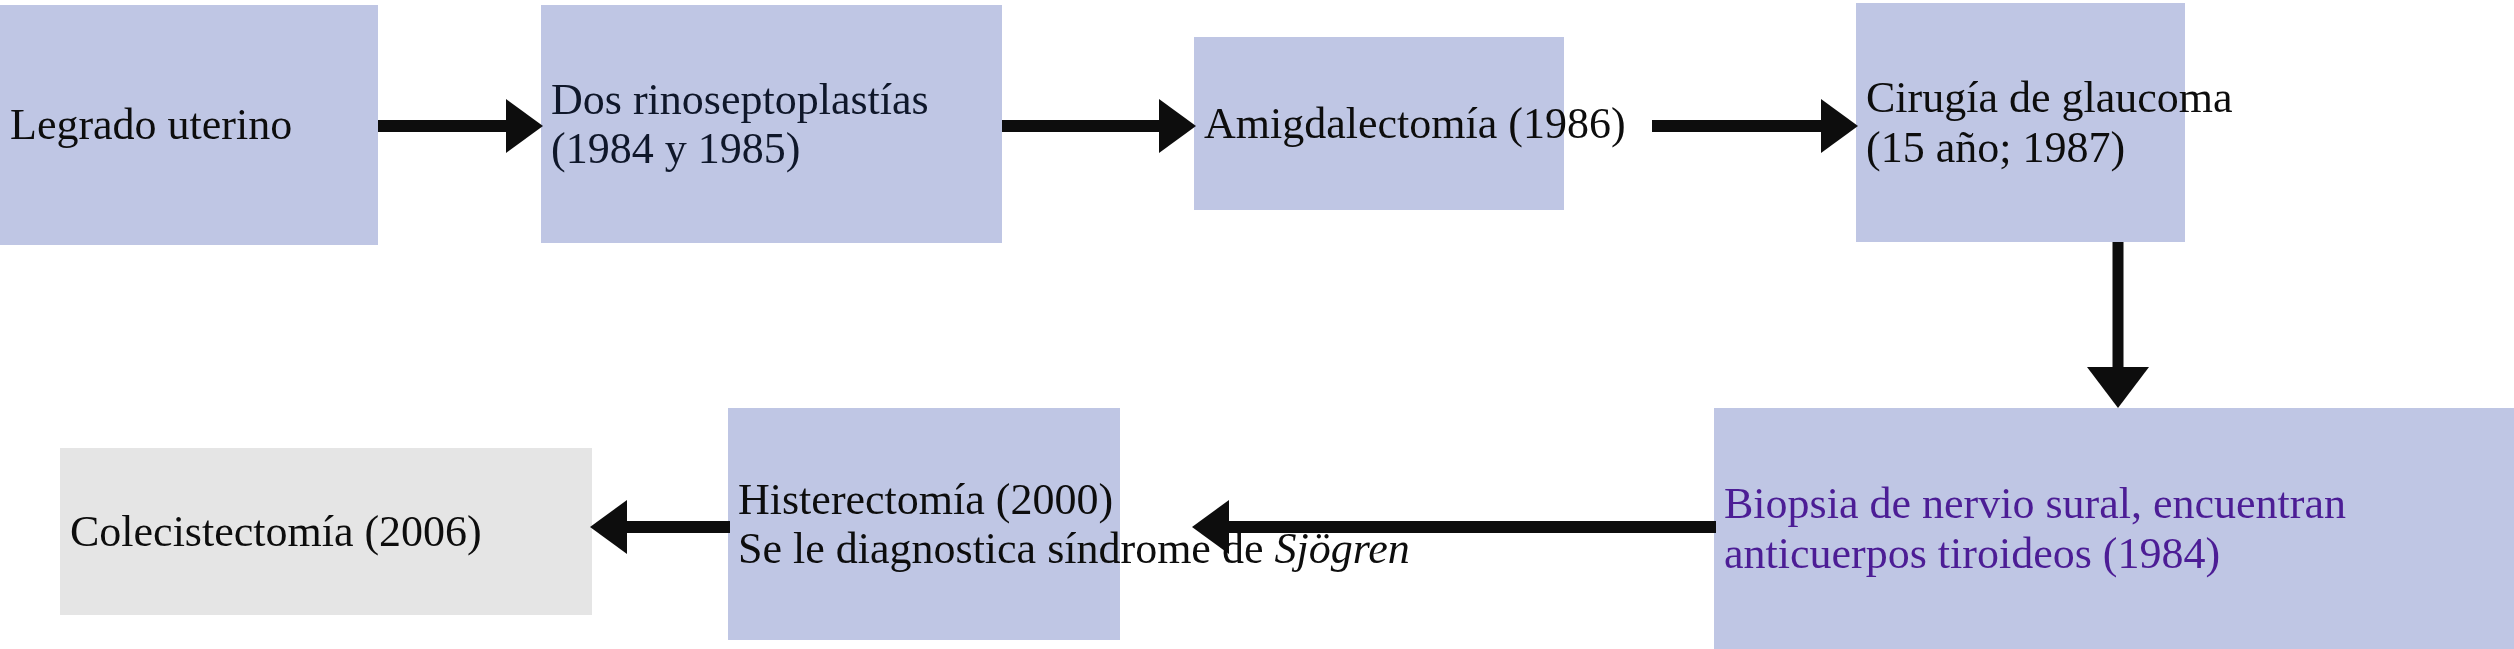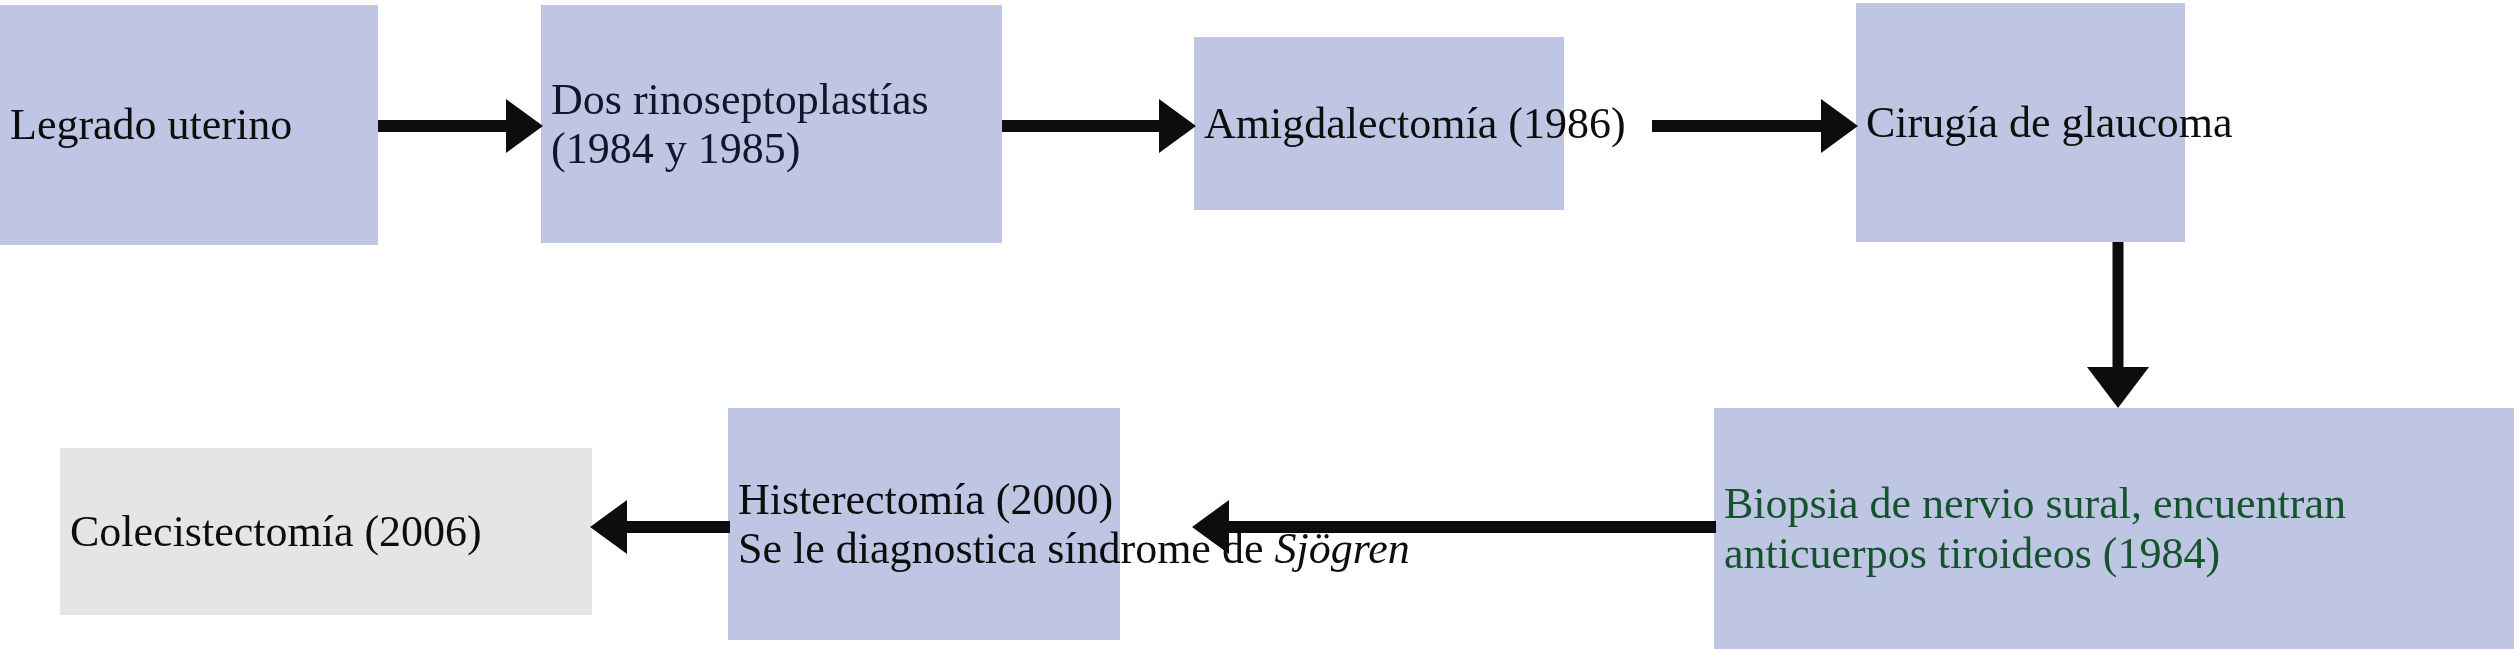--- a/index.html
+++ b/index.html
@@ -96,23 +96,24 @@
     <span class="line">Dos rinoseptoplastías</span>
     <span class="line">(1984 y 1985)</span>
   </div>
 
   <div class="node" style="left: 1194px; top: 37px; width: 370px; height: 173px; background: rgb(191, 198, 228); color: rgb(13, 13, 13);">
     <span class="line">Amigdalectomía (1986)</span>
   </div>
 
   <div class="node" style="left: 1856px; top: 3px; width: 329px; height: 239px; background: rgb(191, 198, 228); color: rgb(13, 13, 13);">
     <span class="line">Cirugía de glaucoma</span>
+    <span class="line">(15 año; 1987)</span>
   </div>
 
-  <div class="node" style="left: 1714px; top: 408px; width: 800px; height: 241px; background: rgb(191, 198, 228); color: #14532d;">
+  <div class="node" style="left: 1714px; top: 408px; width: 800px; height: 241px; background: rgb(191, 198, 228); color: #4c1d95;">
     <span class="line">Biopsia de nervio sural, encuentran</span>
     <span class="line">anticuerpos tiroideos (1984)</span>
   </div>
 
   <div class="node" style="left: 728px; top: 408px; width: 392px; height: 232px; background: rgb(191, 198, 228); color: rgb(13, 13, 13);">
     <span class="line">Histerectomía (2000)</span>
     <span class="line italic-tail"><span>Se le diagnostica síndrome de </span><em>Sjögren</em></span>
   </div>
 
   <div class="node" style="left: 60px; top: 448px; width: 532px; height: 167px; background: #e5e5e5; color: rgb(13, 13, 13);">

